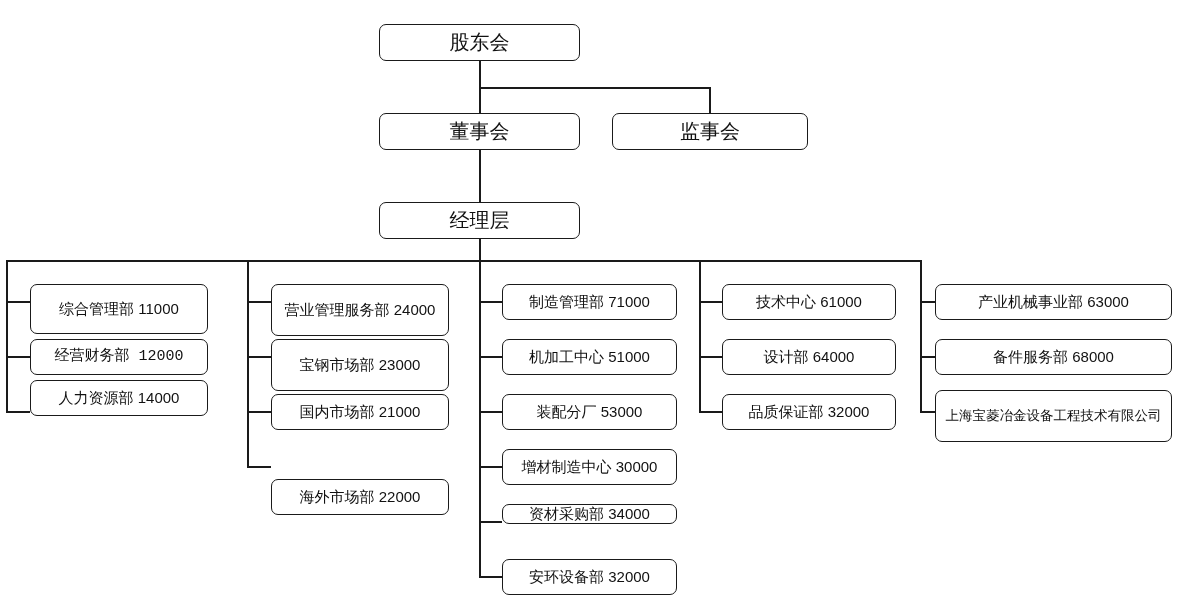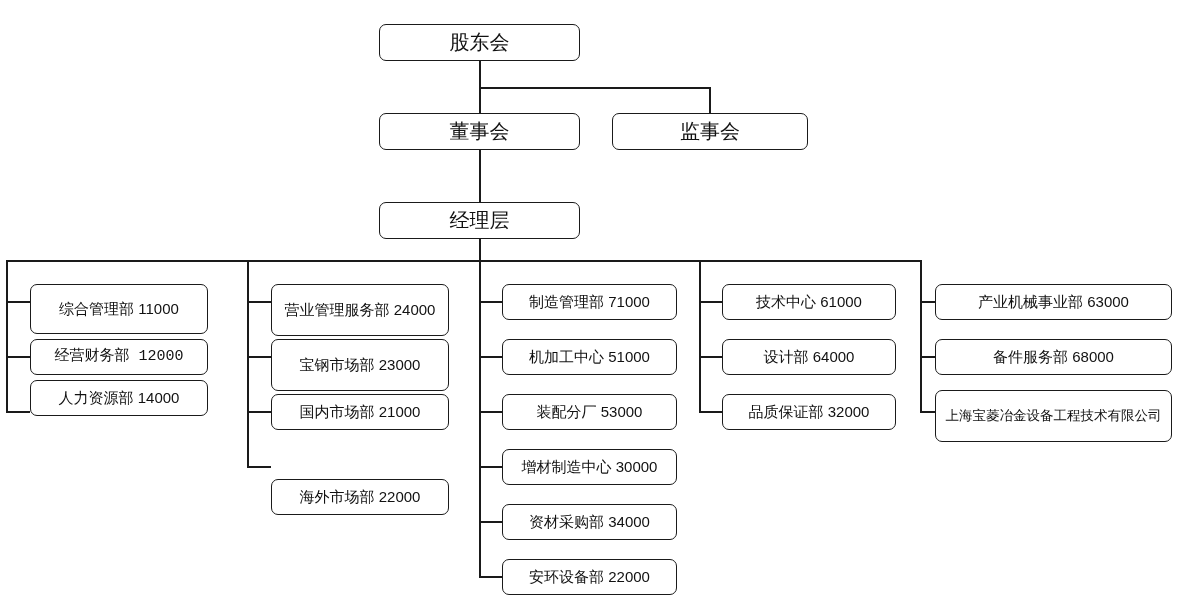--- a/index.html
+++ b/index.html
@@ -99,22 +99,22 @@
   <div class="conn conn-h" style="left:479px; top:356px; width:23px;"></div>
   <div class="conn conn-h" style="left:479px; top:411px; width:23px;"></div>
   <div class="conn conn-h" style="left:479px; top:466px; width:23px;"></div>
   <div class="conn conn-h" style="left:479px; top:521px; width:23px;"></div>
   <div class="conn conn-h" style="left:479px; top:576px; width:23px;"></div>
 
   <div class="node node-dept" style="left:502px; top:284px; width:175px; height:36px;">制造管理部 71000</div>
   <div class="node node-dept" style="left:502px; top:339px; width:175px; height:36px;">机加工中心 51000</div>
   <div class="node node-dept" style="left:502px; top:394px; width:175px; height:36px;text-align:right;">装配分厂 53000</div>
   <div class="node node-dept" style="left:502px; top:449px; width:175px; height:36px;">增材制造中心 30000</div>
-  <div class="node node-dept" style="left:502px; top:504px; width:175px; height:36px;">资材采购部 34000</div>
-  <div class="node node-dept" style="left:502px; top:559px; width:175px; height:36px;">安环设备部 22000</div>
+  <div class="node node-dept" style="left:502px; top:504px; width:175px; height:20px;">资材采购部 34000</div>
+  <div class="node node-dept" style="left:502px; top:559px; width:175px; height:36px;">安环设备部 32000</div>
 
   <div class="conn conn-v" style="left:699px; top:260px; height:153px;"></div>
   <div class="conn conn-h" style="left:699px; top:301px; width:23px;"></div>
   <div class="conn conn-h" style="left:699px; top:356px; width:23px;"></div>
   <div class="conn conn-h" style="left:699px; top:411px; width:23px;"></div>
 
   <div class="node node-dept" style="left:722px; top:284px; width:174px; height:36px;">技术中心 61000</div>
   <div class="node node-dept" style="left:722px; top:339px; width:174px; height:36px;">设计部 64000</div>
   <div class="node node-dept" style="left:722px; top:394px; width:174px; height:36px;">品质保证部 32000</div>
 

